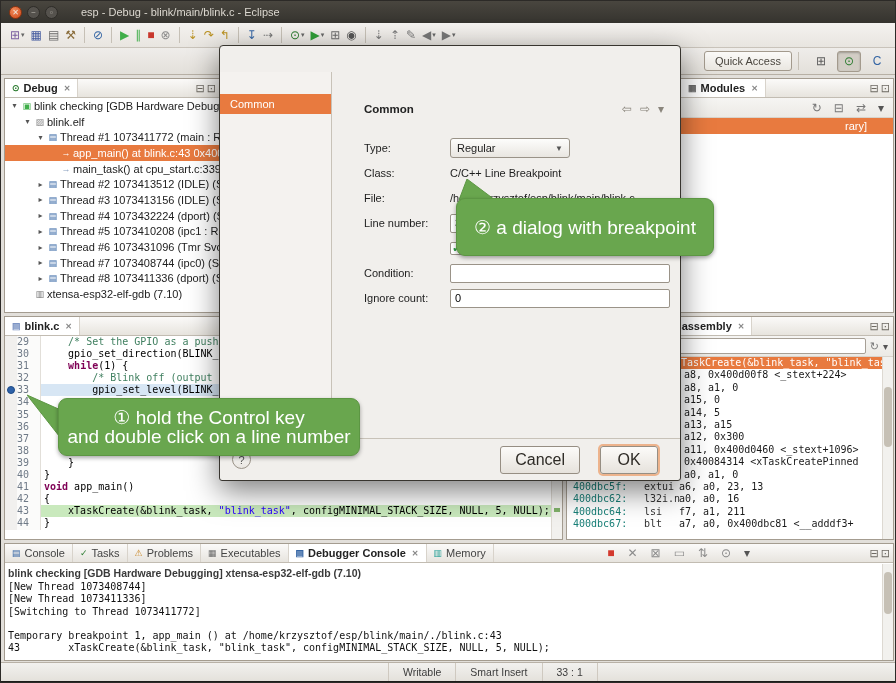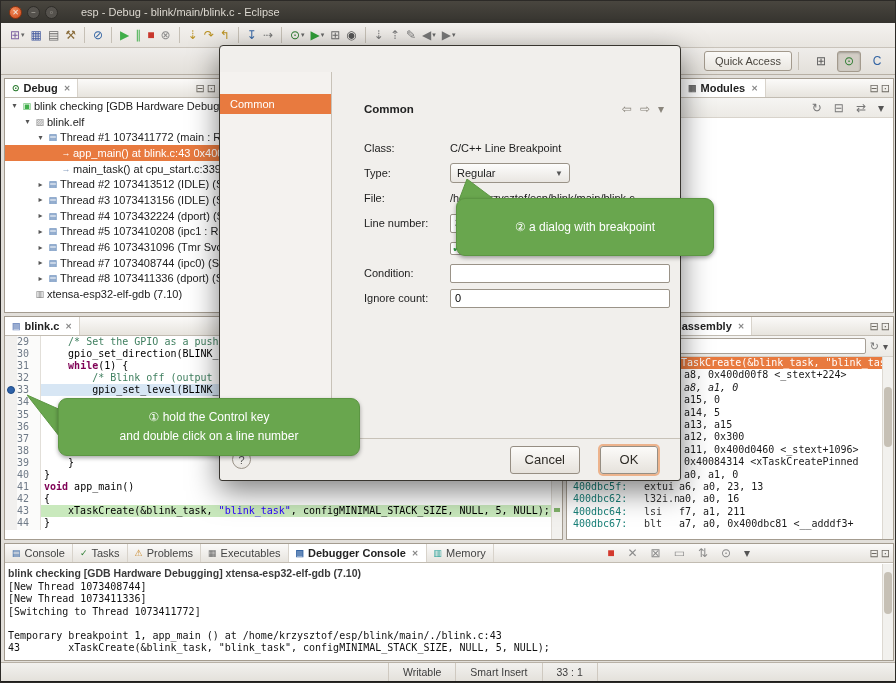--- a/index.html
+++ b/index.html
@@ -90,24 +90,24 @@
 #dlg-navs{margin-left:auto;display:flex;gap:8px;color:#8a857c;font-size:12px;padding-right:6px}
 .dlg-row{display:flex;align-items:center;height:20px;margin-bottom:5px;font-size:11px;color:#1d1d1d}
 .dlg-row label{width:86px;flex:none}
 .dinput{width:220px;height:19px;border:1px solid #9a9388;border-radius:2px;font-size:11px;padding:0 4px;background:#fff;font-family:"Liberation Sans",sans-serif}
 .combo{width:120px;height:20px;border:1px solid #9a9388;border-radius:3px;background:linear-gradient(#fdfdfc,#e9e6e1);display:flex;align-items:center;padding:0 6px;font-size:11px}
 .combo .caret{margin-left:auto;font-size:8px;color:#555}
 .chkbox{width:13px;height:13px;border:1px solid #9a9388;border-radius:2px;background:#fff;margin-right:6px;position:relative}
 .chkbox.checked::after{content:"✓";position:absolute;left:1px;top:-2px;color:#2e9b45;font-size:12px;font-weight:bold}
 #dlg-footer{position:absolute;left:0;right:0;bottom:0;height:42px;border-top:1px solid #c8c2b8;display:flex;align-items:center;padding:0 22px 0 12px}
 #help-btn{width:19px;height:19px;border-radius:50%;border:1px solid #9a9388;background:linear-gradient(#fdfdfc,#e9e6e1);font-size:11px;color:#555;display:flex;align-items:center;justify-content:center}
-.dbtn{height:28px;min-width:58px;padding:0 14px;font-size:13px;color:#2e2b26;background:linear-gradient(#fcfbf9,#e6e2dc);border:1px solid #968e83;border-radius:3px;margin-left:20px}
+.dbtn{height:28px;min-width:58px;padding:0 14px;font-size:16px;color:#2e2b26;background:linear-gradient(#fcfbf9,#e6e2dc);border:1px solid #968e83;border-radius:3px;margin-left:20px}
 .dbtn.default{box-shadow:0 0 0 2px rgba(233,130,62,.55)}
 
-.callout{position:absolute;background:#69a64e;border:1px solid #5c9643;color:#fff;border-radius:9px;display:flex;flex-direction:column;justify-content:center;align-items:center;z-index:60;box-shadow:0 2px 4px rgba(0,0,0,.35);font-size:12px}
+.callout{position:absolute;background:#69a64e;border:1px solid #5c9643;color:#fff;border-radius:9px;display:flex;flex-direction:column;justify-content:center;align-items:center;z-index:60;box-shadow:0 2px 4px rgba(0,0,0,.35);font-size:19px}
 .callout .l{line-height:19px;white-space:nowrap}
 .ctail{position:absolute;z-index:59}
 </style>
 </head>
 <body>
 
 <div id="app">
 
   <div id="titlebar">
     <span class="wbtn close g-x"></span>
@@ -309,20 +309,23 @@
         <span class="ticon">
           <span style="color: rgb(119, 119, 119);">⊟</span>
         </span>
         <span class="ticon">
           <span style="color: rgb(119, 119, 119);">⇄</span>
         </span>
         <span class="ticon">
           <span style="color: rgb(85, 85, 85);">▾</span>
         </span>
       </div>
+    <div id="module-selected-row">
+      <span>rary]</span>
+    </div>
   </div>
 
   <div class="panel" style="left:3px;top:315px;width:559px;height:224px">
     <div class="ptabs">
       <span class="vtab active">
         <span class="tabicn" style="color:#7d95c4">▤</span>
         <span>blink.c</span>
         <span class="tclose g-x"></span>
       </span>
     </div>
@@ -429,21 +432,21 @@
       </span>
     </div>
     <div id="disasm-location">
       <input id="location-input" placeholder="Enter location here" style="">
       <span style="font-size:11px;color:#777">↻</span>
       <span class="g-menu" style="font-size:10px;color:#555"></span>
     </div>
     <div id="disasm-rows">
         <div class="drow src" style="padding-left: 108px;">xTaskCreate(&amp;blink_task, "blink_task", configMINIMAL_STACK_SIZE, NULL,</div>
         <div class="drow frag" style="padding-left: 117px;">a8, 0x400d00f8 &lt;_stext+224&gt;</div>
-        <div class="drow frag" style="padding-left: 117px; font-style: italic;">a8, a1, 0</div>
+        <div class="drow frag" style="padding-left: 117px;">a8, a1, 0</div>
         <div class="drow frag" style="padding-left: 117px;">a15, 0</div>
         <div class="drow frag" style="padding-left: 117px;">a14, 5</div>
         <div class="drow frag" style="padding-left: 117px;">a13, a15</div>
         <div class="drow frag" style="padding-left: 117px;">a12, 0x300</div>
         <div class="drow frag" style="padding-left: 117px;">a11, 0x400d0460 &lt;_stext+1096&gt;</div>
         <div class="drow frag" style="padding-left: 117px;">0x40084314 &lt;xTaskCreatePinned</div>
         <div class="drow frag" style="padding-left: 117px;">a0, a1, 0</div>
         <div class="drow ins"><span class="daddr">400dbc5f:</span><span class="dmn">extui</span><span class="dops">a6, a0, 23, 13</span></div>
         <div class="drow ins"><span class="daddr">400dbc62:</span><span class="dmn">l32i.n</span><span class="dops">a0, a0, 16</span></div>
         <div class="drow ins"><span class="daddr">400dbc64:</span><span class="dmn">lsi</span><span class="dops">f7, a1, 211</span></div>
@@ -543,29 +546,29 @@
       <div id="dlg-content">
         <div id="dlg-head">
           <span class="sect">Common</span>
           <span id="dlg-navs">
             <span class="g-back"></span>
             <span class="g-fwd"></span>
             <span class="g-menu"></span>
           </span>
         </div>
         <div class="dlg-row">
-          <label>Class:</label>
-          <span>C/C++ Line Breakpoint</span>
-        </div>
-        <div class="dlg-row">
           <label>Type:</label>
           <span class="combo">
             <span>Regular</span>
             <span class="caret">▼</span>
           </span>
+        </div>
+        <div class="dlg-row">
+          <label>Class:</label>
+          <span>C/C++ Line Breakpoint</span>
         </div>
         <div class="dlg-row">
           <label>File:</label>
           <span>/home/krzysztof/esp/blink/main/blink.c</span>
         </div>
         <div class="dlg-row">
           <label>Line number:</label>
           <input class="dinput" value="33" style="">
         </div>
         <div class="dlg-row">

